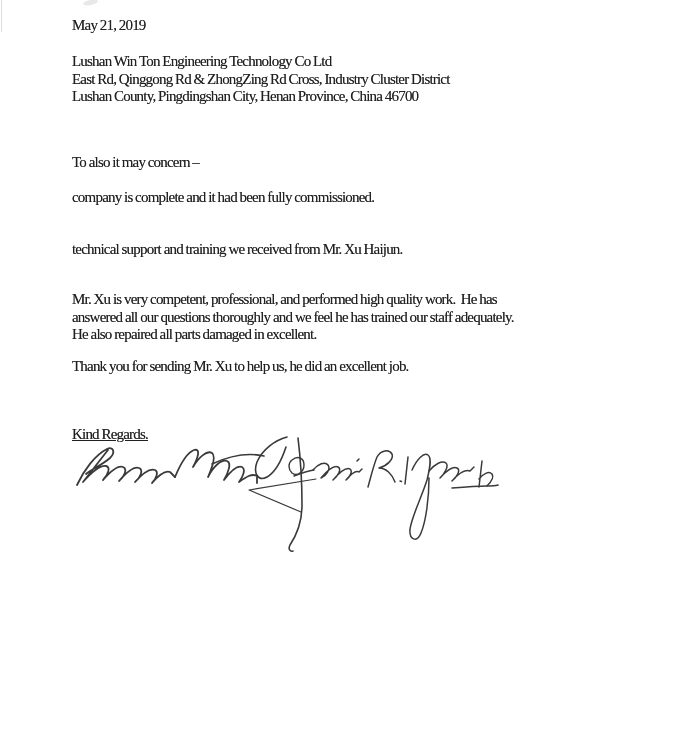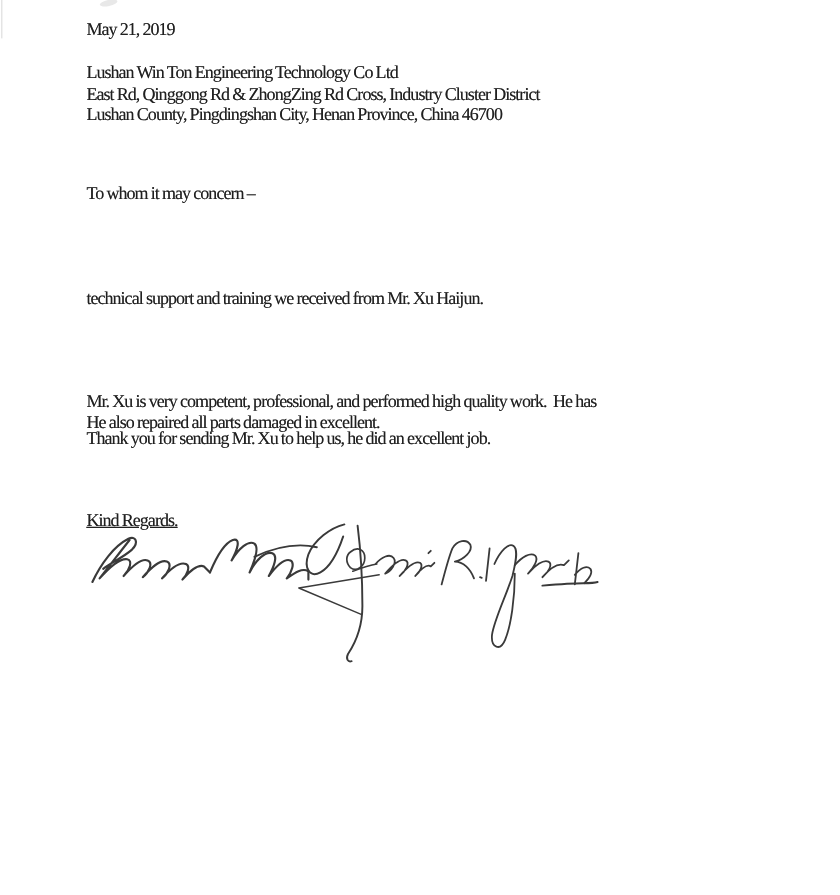--- a/index.html
+++ b/index.html
@@ -20,21 +20,21 @@
     letter-spacing: -0.8px;
     word-spacing: -0.3px;
     text-shadow: 0 0 0.4px rgba(25,25,25,0.55);
   }
   .line { white-space: pre; }
   .date-block       { top: 17px; }
   .recipient-block  { top: 53px; }
   .salutation-block { top: 154px; }
   .para-1 { top: 189px; }
   .para-2 { top: 241px; }
-  .para-3 { top: 291px; margin-top: 36px; }
+  .para-3 { top: 291px; }
   .para-4 { top: 358px; text-align: right; }
   .closing-block { top: 426px; text-decoration: underline; }
   .names-block   { top: 493px; }
   .sig-svg {
     position: absolute;
     left: 0; top: 0;
     width: 700px; height: 746px;
     pointer-events: none;
   }
   .sig-svg path {
@@ -71,32 +71,34 @@
     <div class="line">May 21, 2019</div>
   </div>
 
   <div class="textblock recipient-block">
     <div class="line">Lushan Win Ton Engineering Technology Co Ltd</div>
     <div class="line">East Rd, Qinggong Rd &amp; ZhongZing Rd Cross, Industry Cluster District</div>
     <div class="line">Lushan County, Pingdingshan City, Henan Province, China 46700</div>
   </div>
 
   <div class="textblock salutation-block">
-    <div class="line">To whom it may concern –</div>
+    <div class="line">To also it may concern –</div>
   </div>
 
   <div class="textblock para-1">
+    <div class="line">company is complete and it had been fully commissioned.</div>
   </div>
 
   <div class="textblock para-2">
     <div class="line">technical support and training we received from Mr. Xu Haijun.</div>
   </div>
 
   <div class="textblock para-3">
     <div class="line">Mr. Xu is very competent, professional, and performed high quality work.  He has</div>
+    <div class="line">answered all our questions thoroughly and we feel he has trained our staff adequately.</div>
     <div class="line">He also repaired all parts damaged in excellent.</div>
   </div>
 
   <div class="textblock para-4">
     <div class="line">Thank you for sending Mr. Xu to help us, he did an excellent job.</div>
   </div>
 
   <div class="textblock closing-block">
     <div class="line">Kind Regards.</div>
   </div>

